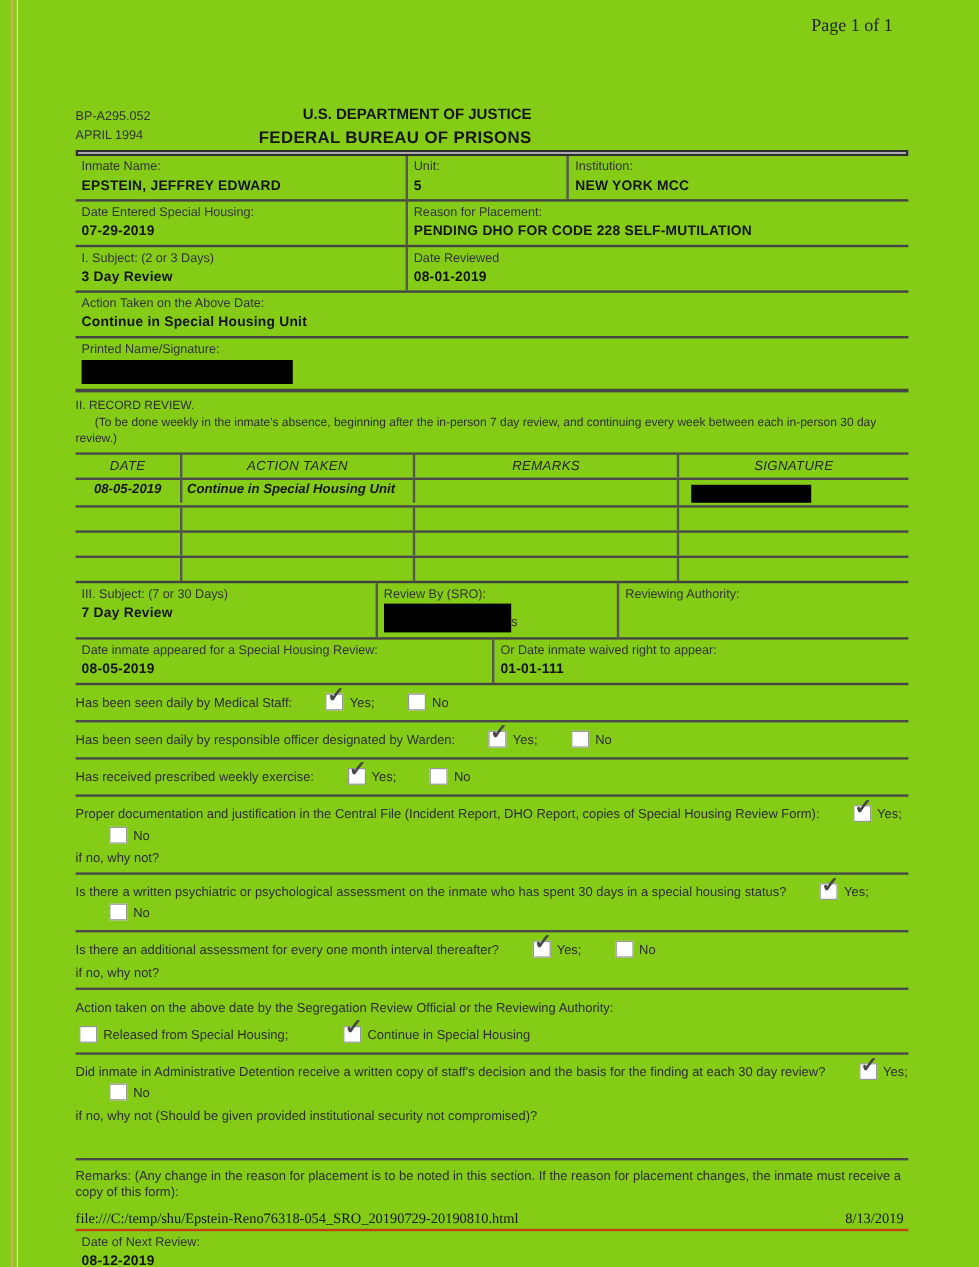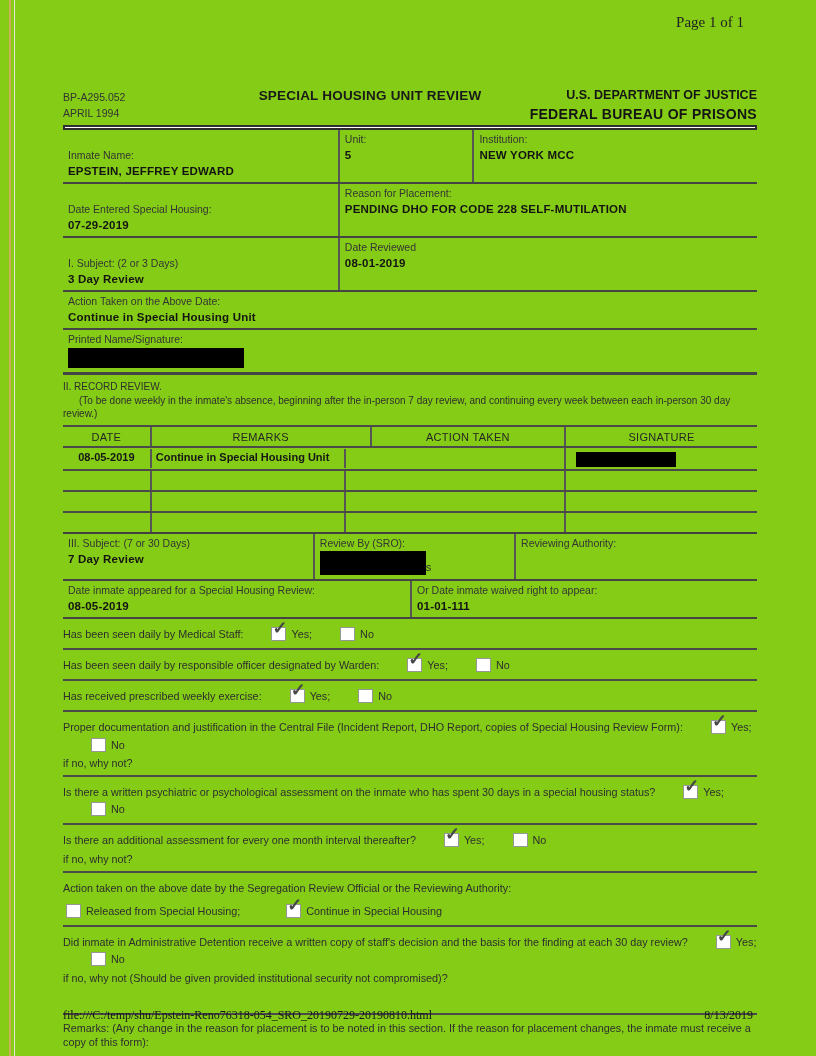--- a/index.html
+++ b/index.html
@@ -34,36 +34,36 @@
   .dbl-rule { height:5px; border:2px solid #2e2e2e; background:#fff; margin-top:3px; }
 
   
   .row { display:flex; border-bottom:2px solid #454545; }
   .row.thick { border-bottom-width:3px; }
   .cell { padding:3px 7px 4px 5px; }
   .cell + .cell { border-left:2px solid #565656; }
   .lbl { font-size:10.5px; color:#343434; }
   .val { font-size:11.5px; font-weight:bold; margin-top:4px; color:#141414; min-height:13px; letter-spacing:.2px; }
 
-  .w40 { width:39.6%;margin-top:16px; } .w19 { width:19%; } .w194 { width:19.4%; } .w22 { width:22%; }
+  .w40 { width:39.6%; } .w19 { width:19%; } .w194 { width:19.4%; } .w22 { width:22%; }
   .w60 { width:60.4%; }
   .w36 { width:36%; } .w29 { width:29%; } .w35 { width:35%; }
   .w50 { width:50%; }
 
   .redact { background:#000; }
   .redact.sig1 { width:176px; height:20px; margin-top:3px; }
   .redact.sro  { width:106px; height:24px; margin-top:2px; display:inline-block; vertical-align:bottom; }
   .redact.tbl  { width:100px; height:15px; margin:2px 0 0 6px; }
   .sro-char { font-size:11px; color:#2b2b2b; }
 
   
   .s2 { padding:5px 0 4px; font-size:10px; line-height:1.35; color:#2e2e2e; }
   .s2-desc { text-indent:16px; }
   .t2 { border-bottom:2px solid #414141; }
-  .t2 .trow { display:flex; border-top:2px solid #4a4a4a; align-items:center; }
+  .t2 .trow { display:flex; border-top:2px solid #4a4a4a; align-items:flex-start;font-style:italic; }
   .t2 .hcell { font-size:11px; text-align:center; padding:4px 2px 3px; color:#262626; letter-spacing:.3px; }
   .t2 .dcell { font-size:11px; font-weight:bold; padding:2px 4px; min-height:19px; color:#161616; }
   .t2 .c1 { width:12.5%; } .t2 .c2 { width:28%; } .t2 .c3 { width:31.7%; } .t2 .c4 { width:27.8%; }
   .t2 .trow > div + div { border-left:2px solid #565656; }
   .t2 .c1.dcell { text-align:center; }
 
   
   .q { border-bottom:2px solid #4a4a4a; padding:7px 0 5px; font-size:10.8px; color:#2e2e2e; line-height:1.6; }
   .q .note { margin-top:2px; line-height:1.3; }
   .cb {
@@ -72,39 +72,38 @@
   }
   .cb .tick {
     display:none; position:absolute; left:0px; top:-9px;
     font-size:18px; font-weight:bold; color:#474747; line-height:1;
   }
   .cb[data-checked="true"] .tick { display:block; }
   .opts { margin-top:6px; }
   .opts .cb.first { margin-left:3px; }
   .opts .cb.second { margin-left:46px; }
   .q.gap-bottom { padding-bottom:28px; }
-  .remarks-block { border-bottom:4px solid #c2410c; padding:6px 0 22px; font-size:10.8px; line-height:1.35; color:#2e2e2e; }
+  .remarks-block { border-bottom:2px solid #c2410c; padding:6px 0 22px; font-size:10.8px; line-height:1.35; color:#2e2e2e; }
 </style>
 </head>
 <body>
 
 <div class="sheet">
   <div class="scan-edge-1"></div>
   <div class="scan-edge-2"></div>
 
   <div class="page-num">Page 1 of 1</div>
 
   <div class="content">
 
     <div class="fh">
       <div class="fh-left">
         <div>BP-A295.052</div>
         <div>APRIL 1994</div>
       </div>
-      <div class="fh-center">SPECIAL HOUSING UNIT REVIEW</div>
       <div class="fh-right">
         <div class="fh-dept">U.S. DEPARTMENT OF JUSTICE</div>
         <div class="fh-bureau">FEDERAL BUREAU OF PRISONS</div>
       </div>
     </div>
     <div class="dbl-rule"></div>
 
     <div class="row">
       <div class="cell w40">
         <div class="lbl">Inmate Name:</div>
@@ -157,22 +156,22 @@
     </div>
 
     <div class="s2">
       <div>II. RECORD REVIEW.</div>
       <div class="s2-desc">(To be done weekly in the inmate's absence, beginning after the in-person 7 day review, and continuing every week between each in-person 30 day review.)</div>
     </div>
 
     <div class="t2">
       <div class="trow">
         <div class="hcell c1">DATE</div>
+        <div class="hcell c2">ACTION TAKEN</div>
         <div class="hcell c3">REMARKS</div>
-        <div class="hcell c2">ACTION TAKEN</div>
         <div class="hcell c4">SIGNATURE</div>
       </div>
       <div class="trow">
         <div class="dcell c1">08-05-2019</div>
         <div class="dcell c2">Continue in Special Housing Unit</div>
         <div class="dcell c3"></div>
         <div class="dcell c4">
             <div class="redact tbl"></div>
           </div>
       </div>

